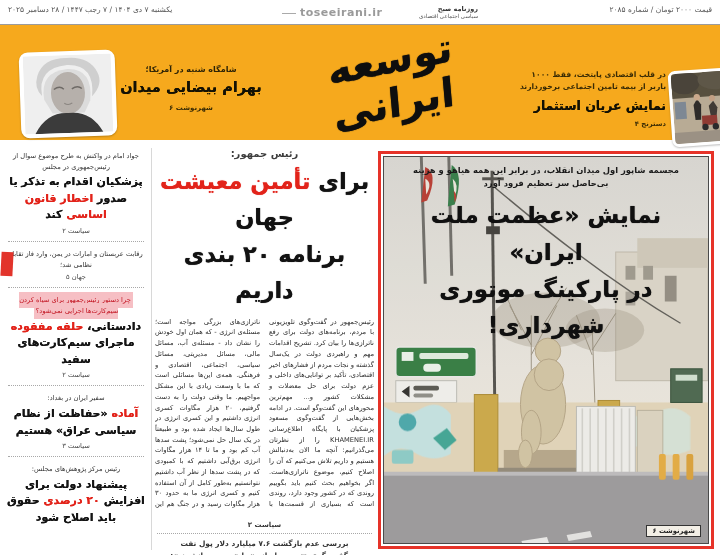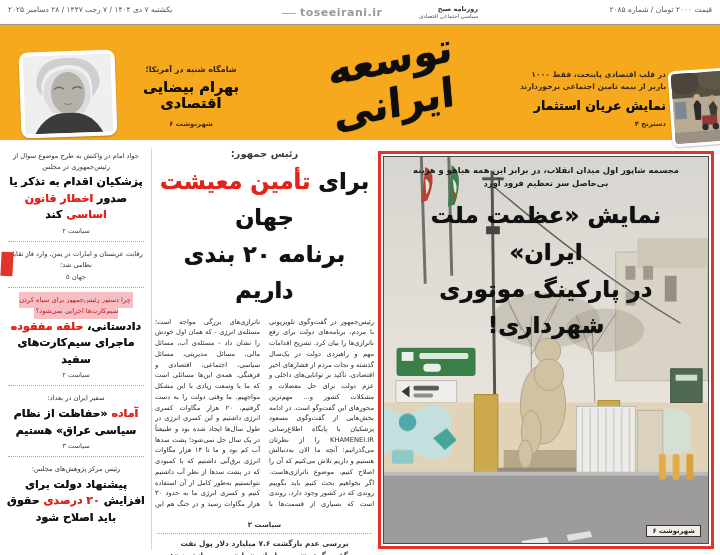--- a/index.html
+++ b/index.html
@@ -143,21 +143,21 @@
           <path d="M20,44 Q16,16 44,14 Q70,14 66,46 L60,58 L28,58 Z" fill="#dcdcdc"></path>
           <ellipse cx="44" cy="38" rx="17" ry="21" fill="#b6b0ab"></ellipse>
           <path d="M30,34 q6,-4 10,0" stroke="#6e6a66" stroke-width="1.4" fill="none"></path>
           <path d="M48,34 q6,-4 10,0" stroke="#6e6a66" stroke-width="1.4" fill="none"></path>
           <path d="M40,48 q4,3 8,0" stroke="#8a8580" stroke-width="1.2" fill="none"></path>
           <path d="M10,78 Q22,56 44,58 Q66,56 78,78 Z" fill="#3b3b3b"></path>
         </svg>
       </div>
       <div class="txt">
         <div class="kick">شامگاه شنبه در آمریکا؛</div>
-        <div class="ttl">بهرام بیضایی اقتصادی</div>
+        <div class="ttl">بهرام بیضایی میدان</div>
         <div class="ref">شهرنوشت ۶</div>
       </div>
     </div>
 
     <div class="masthead-logo">توسعه ایرانی</div>
   </div>
 
   <div class="v-divider"></div>
 
   <div class="sidebar">

